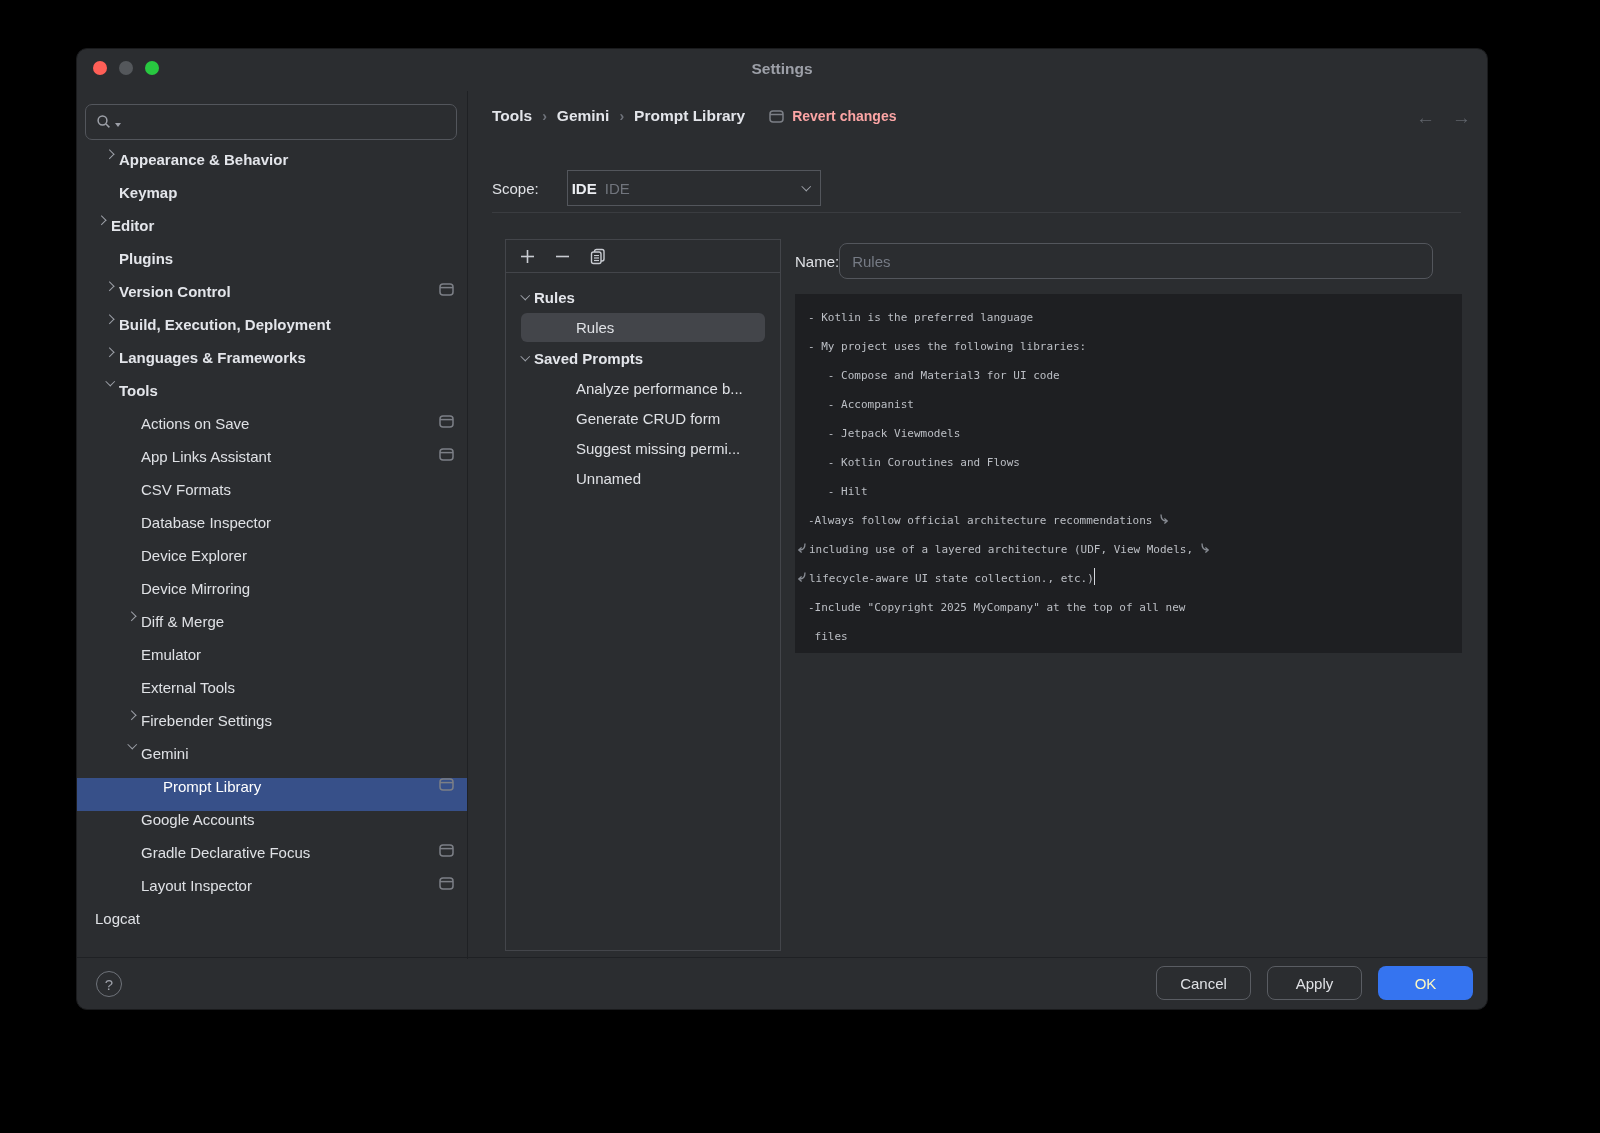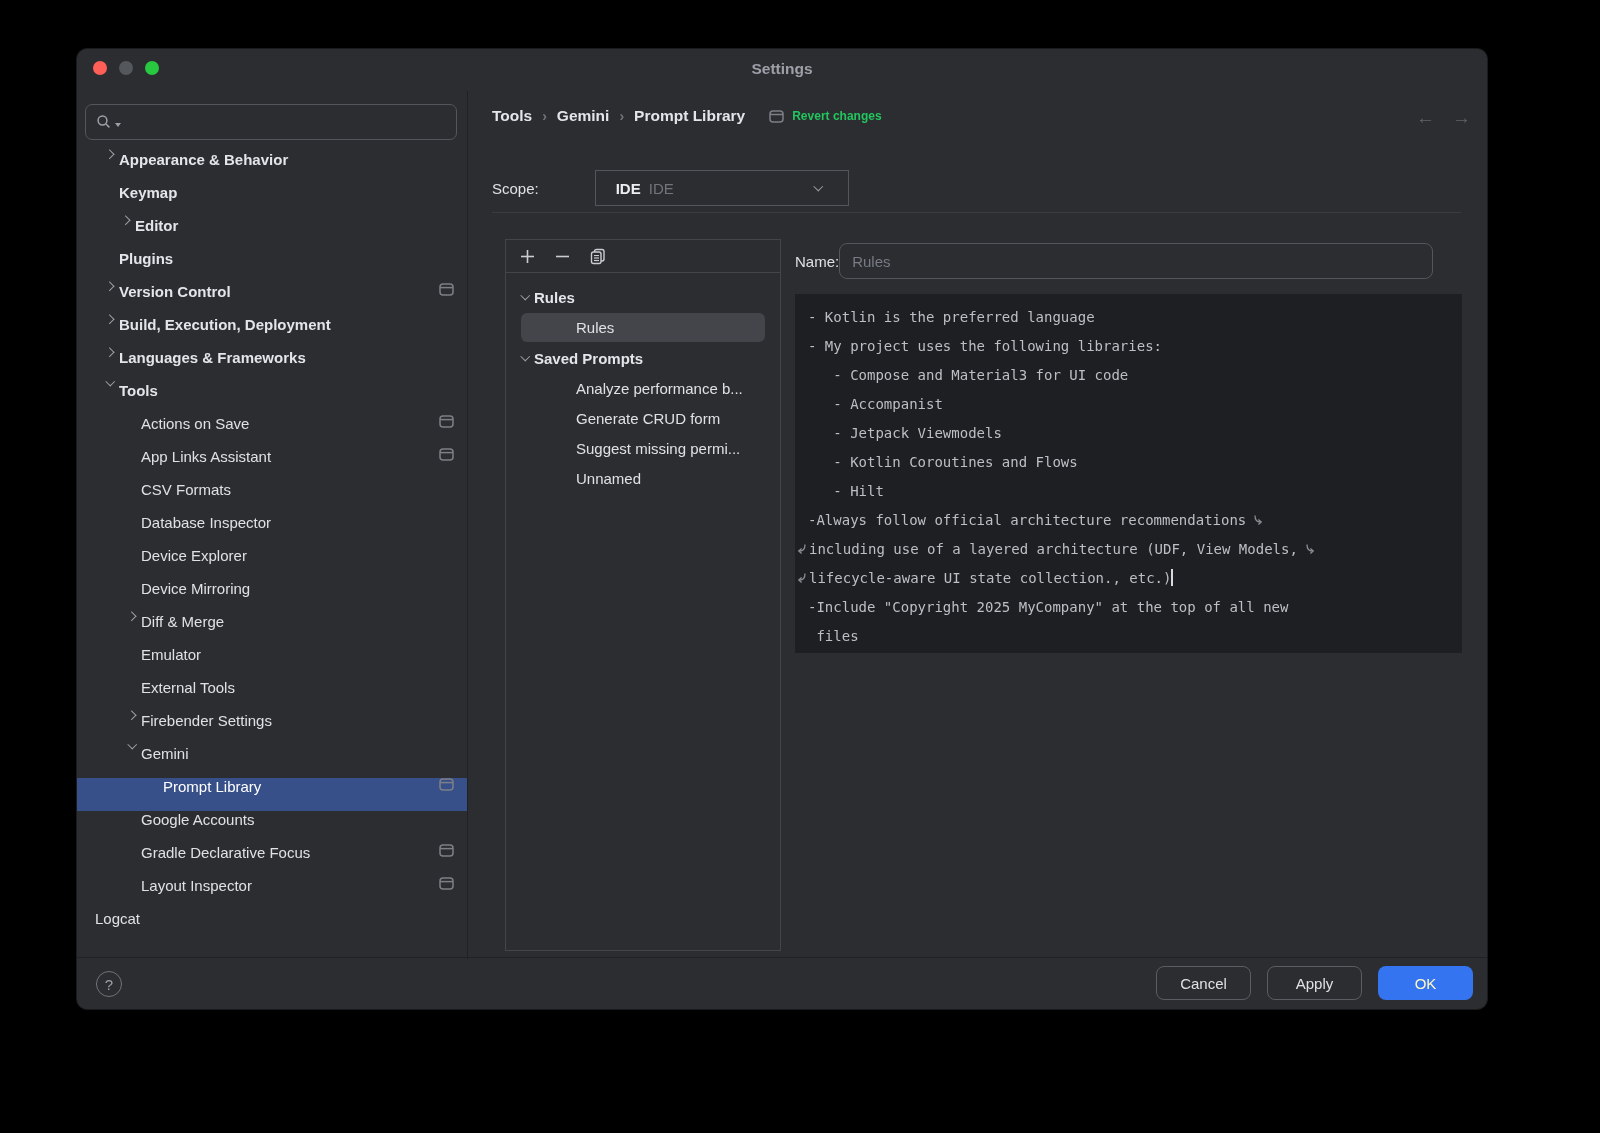--- a/index.html
+++ b/index.html
@@ -43,29 +43,29 @@
   .chev.r i { transform:rotate(-45deg); margin-left:-2px; }
   .chev.d i { transform:rotate(45deg); margin-top:-4px; }
   .mod svg { display:block; }
 
   
   .rightpanel { position:absolute; left:392px; top:42px; width:1020px; height:868px; }
   .crumbs { position:absolute; left:23px; top:16px; display:flex; align-items:center; gap:10px;
             font-size:15.5px; font-weight:bold; color:#e3e5ea; }
   .crumb-sep { color:#70747c; font-weight:bold; font-size:14px; }
   .revert { display:flex; align-items:center; gap:8px; margin-left:14px; }
-  .revert a { color:#22c55e; font-weight:bold; font-size:12px; text-decoration:none; cursor:pointer; }
+  .revert a { color:#fca5a5; font-weight:bold; font-size:14px; text-decoration:none; cursor:pointer; }
   .navarrows { position:absolute; right:18px; top:16px; display:flex; gap:17px;
                color:#5f636a; font-size:19px; }
   .navarrows span { cursor:default; }
 
   .scope-row { position:absolute; left:23px; top:79px; display:flex; align-items:center; }
   .scope-label { font-size:15px; color:#dfe1e5; margin-right:28px; }
   .scope-select { width:254px; height:36px; border:1px solid #53565c; border-radius:0;
-                  display:flex; align-items:center; padding:0 20px; gap:8px; cursor:pointer;margin-left:28px; }
+                  display:flex; align-items:center; padding:0 4px; gap:8px; cursor:pointer; }
   .scope-select .pfx { font-size:15px; font-weight:bold; color:#eceef2; }
   .scope-select .val { font-size:15px; color:#71757d; }
   .scope-select .spacer { flex:1; }
   .hdivider { position:absolute; left:23px; right:28px; top:121px; height:1px; background:#3a3c40; }
 
   
   .ptree { position:absolute; left:36px; top:148px; width:276px; height:712px;
            border:1px solid #43454a; background:#2b2d30; }
   .ptoolbar { height:33px; border-bottom:1px solid #43454a; display:flex; align-items:center;
               padding-left:9px; gap:11px; }
@@ -80,21 +80,21 @@
   .prow.item.selected { background:#43454a; }
 
   
   .name-row { position:absolute; left:326px; top:152px; display:flex; align-items:center; }
   .name-label { font-size:15px; color:#dfe1e5; }
   .name-input { width:594px; height:36px; border:1px solid #53565c; border-radius:8px;
                 background:transparent; color:#767b85; font-size:15px; padding:0 12px; outline:none; }
 
   .editor { position:absolute; left:326px; top:203px; width:667px; height:359px;
             background:#1e1f22; padding:9px 10px 0 13px; cursor:text; }
-  .eline { font-family:"DejaVu Sans Mono", monospace; font-size:14px; line-height:29px;
+  .eline { font-family:"DejaVu Sans Mono", monospace; font-size:11px; line-height:29px;
            color:#bcbfc5; white-space:pre; }
   .wrapmark { display:inline-block; vertical-align:baseline; }
   .wrapmark.start { margin-left:-11px; margin-right:2px; }
   .wrapmark.end { margin-left:7px; }
   .cursor { display:inline-block; width:1.5px; height:17px; background:#d6d9df;
             vertical-align:-3px; }
 
   
   .footer { position:absolute; left:0; right:0; bottom:0; height:52px; border-top:1px solid #1f2124; }
   .help { position:absolute; left:19px; top:13px; width:26px; height:26px; border-radius:50%;
@@ -148,21 +148,21 @@
     <span class="chev none"></span>
     <span class="lbl">Keymap</span>
     <span class="spacer"></span>
     <span class="mod" style="visibility: hidden;">
       <svg width="15" height="13" viewBox="0 0 15 13">
         <rect x="1" y="1" width="13" height="11" rx="3" fill="none" stroke="#7c7f86" stroke-width="1.5"></rect>
         <line x1="1" y1="4.6" x2="14" y2="4.6" stroke="#7c7f86" stroke-width="1.5"></line>
       </svg>
     </span>
   </div>
-        <div class="srow bold" style="padding-left: 40px;">
+        <div class="srow bold" style="padding-left: 16px;">
     <span class="chev r">
             <i></i>
           </span>
     <span class="lbl">Editor</span>
     <span class="spacer"></span>
     <span class="mod" style="visibility: hidden;">
       <svg width="15" height="13" viewBox="0 0 15 13">
         <rect x="1" y="1" width="13" height="11" rx="3" fill="none" stroke="#7c7f86" stroke-width="1.5"></rect>
         <line x1="1" y1="4.6" x2="14" y2="4.6" stroke="#7c7f86" stroke-width="1.5"></line>
       </svg>

